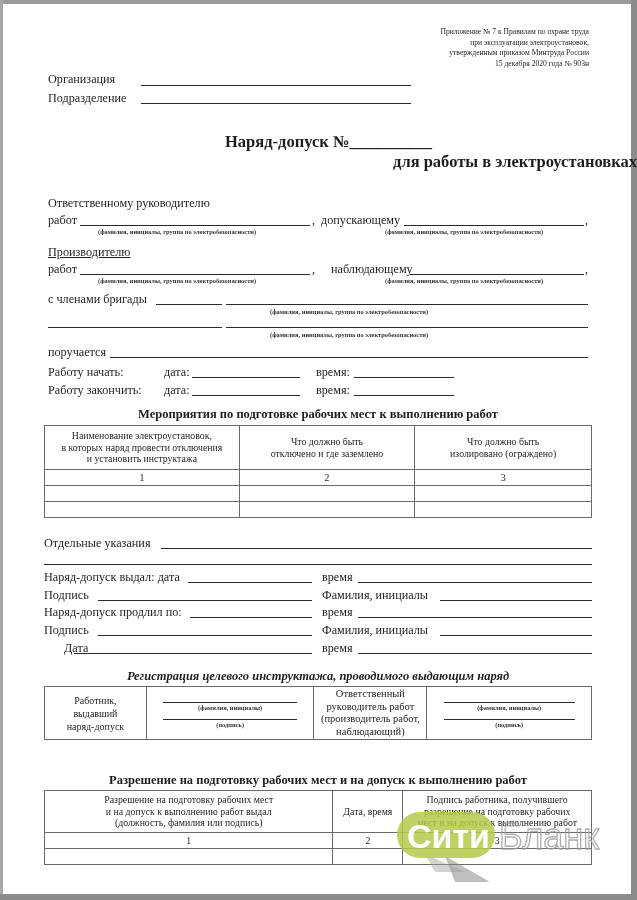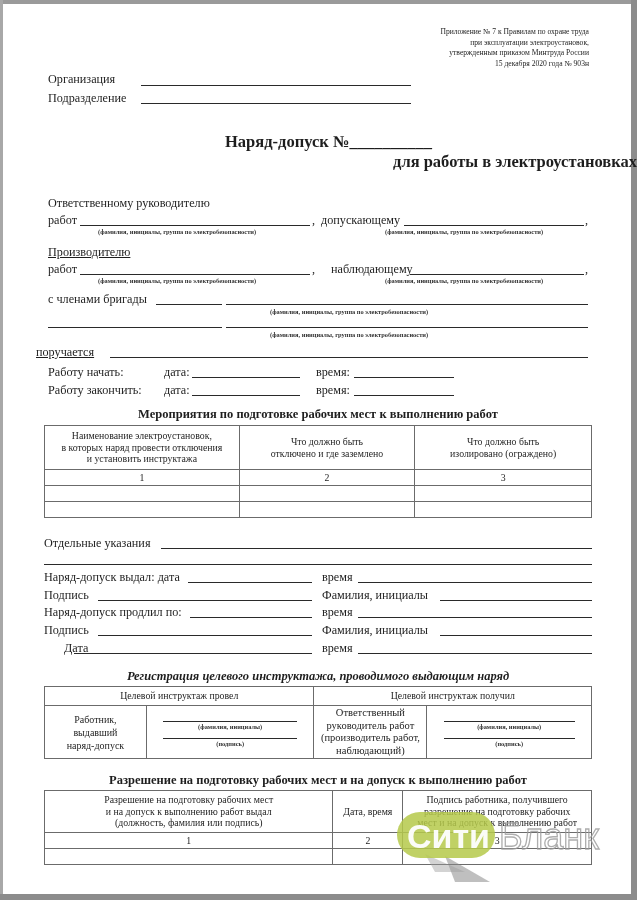--- a/index.html
+++ b/index.html
@@ -66,21 +66,21 @@
 <div class="abs hint" style="left:385px;top:277px;">(фамилия, инициалы, группа по электробезопасности)</div>
 
 <div class="abs lbl" style="left:48px;top:292px;">с членами бригады</div>
 <div class="line" style="left:156px;top:304px;width:66px;"></div>
 <div class="line" style="left:226px;top:304px;width:362px;"></div>
 <div class="abs hint" style="left:270px;top:308px;">(фамилия, инициалы, группа по электробезопасности)</div>
 <div class="line" style="left:48px;top:327px;width:174px;"></div>
 <div class="line" style="left:226px;top:327px;width:362px;"></div>
 <div class="abs hint" style="left:270px;top:331px;">(фамилия, инициалы, группа по электробезопасности)</div>
 
-<div class="abs lbl" style="left:36px;top:345px;text-decoration:underline;">поручается</div>
+<div class="abs lbl" style="left:48px;top:345px;">поручается</div>
 <div class="line" style="left:110px;top:357px;width:478px;"></div>
 
 <div class="abs lbl" style="left:48px;top:365px;">Работу начать:</div>
 <div class="abs lbl" style="left:164px;top:365px;">дата:</div>
 <div class="line" style="left:192px;top:377px;width:108px;"></div>
 <div class="abs lbl" style="left:316px;top:365px;">время:</div>
 <div class="line" style="left:354px;top:377px;width:100px;"></div>
 
 <div class="abs lbl" style="left:48px;top:383px;">Работу закончить:</div>
 <div class="abs lbl" style="left:164px;top:383px;">дата:</div>
@@ -160,24 +160,20 @@
 
 <div class="abs section-title" style="top:669px;font-style:italic;">Регистрация целевого инструктажа, проводимого выдающим наряд</div>
 <table class="grid" style="left:44px;top:686px;width:548px;">
   <colgroup>
       <col style="width:102px">
       <col style="width:168px">
       <col style="width:113px">
       <col style="width:165px">
     </colgroup>
   <tbody>
-      <tr style="height:19px;">
-    <td colspan="2">Целевой инструктаж  провел</td>
-    <td colspan="2">Целевой  инструктаж получил</td>
-  </tr>
   <tr style="height:53px;">
     <td style="font-size:10px;line-height:13px;">
       <div>Работник,</div>
       <div>выдавший</div>
       <div>наряд-допуск</div>
     </td>
     <td>
       <div class="sigline" style="margin-top:4px;"></div>
       <div class="sighint">(фамилия, инициалы)</div>
       <div class="sigline" style="margin-top:7px;"></div>

